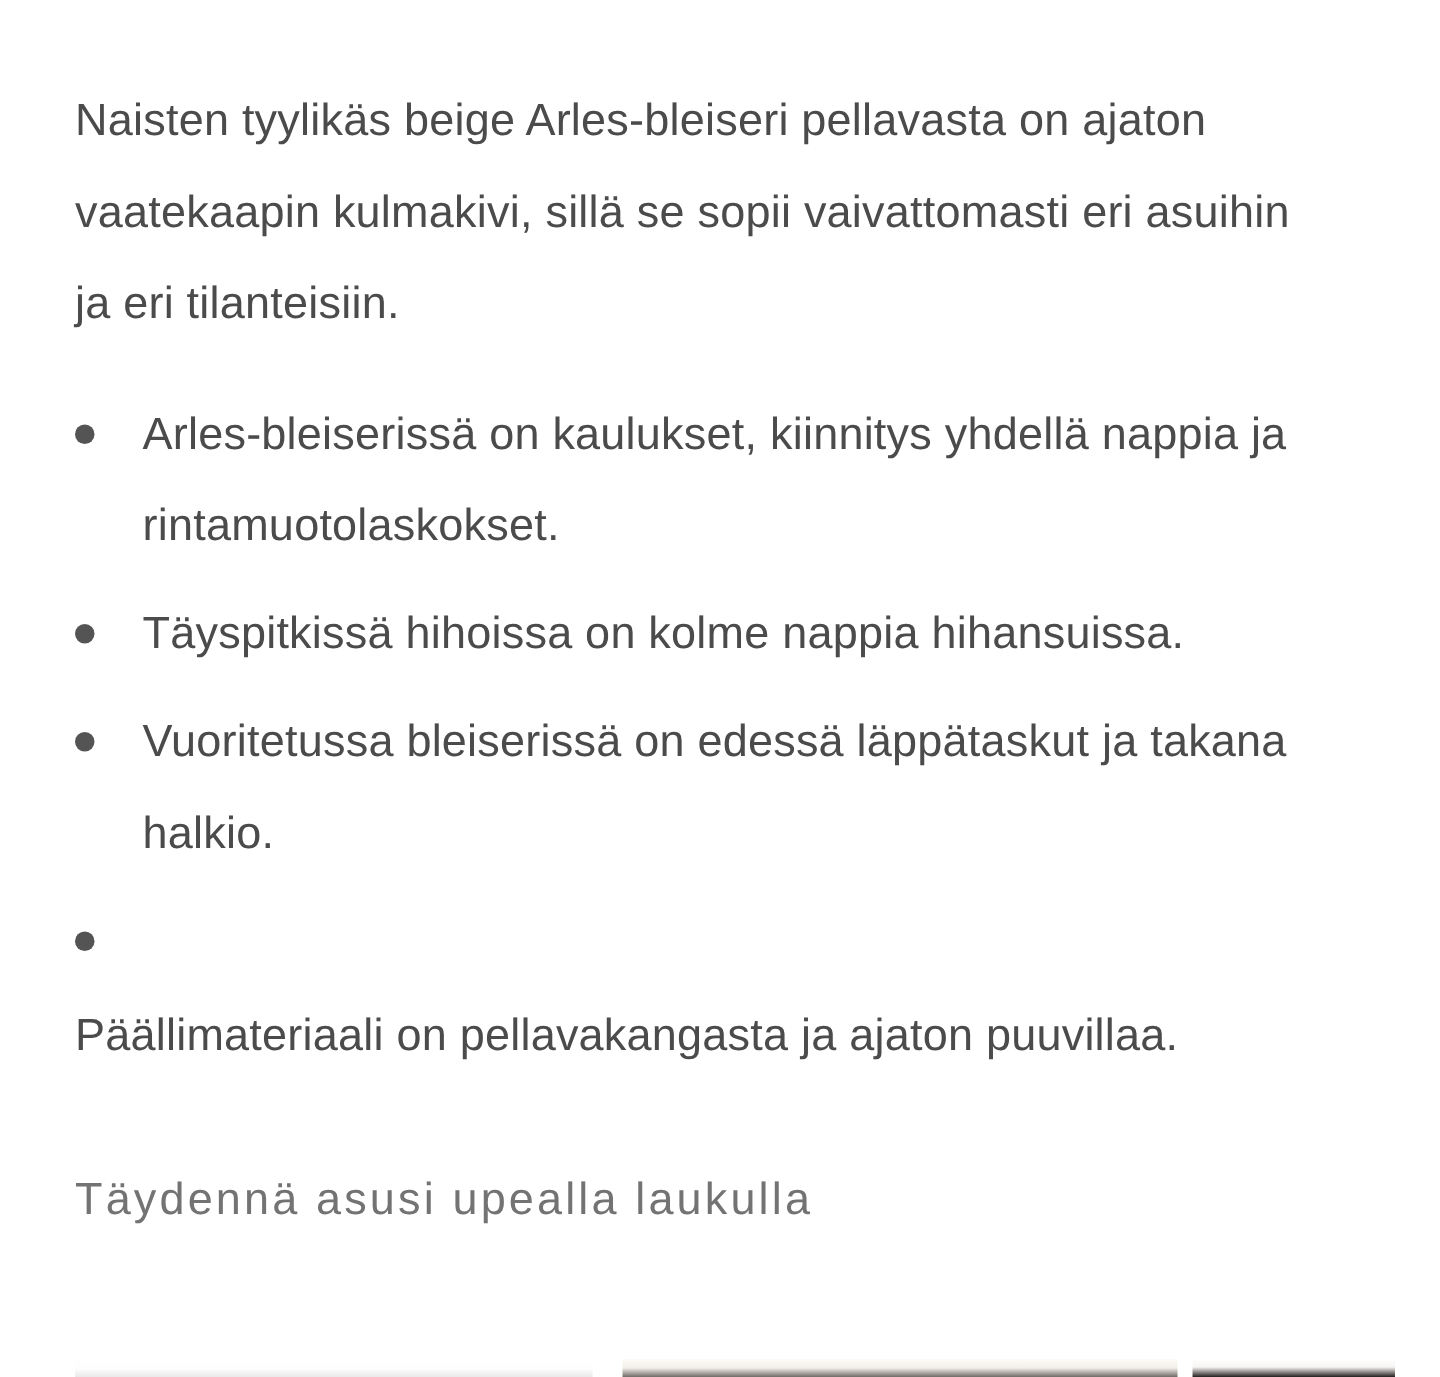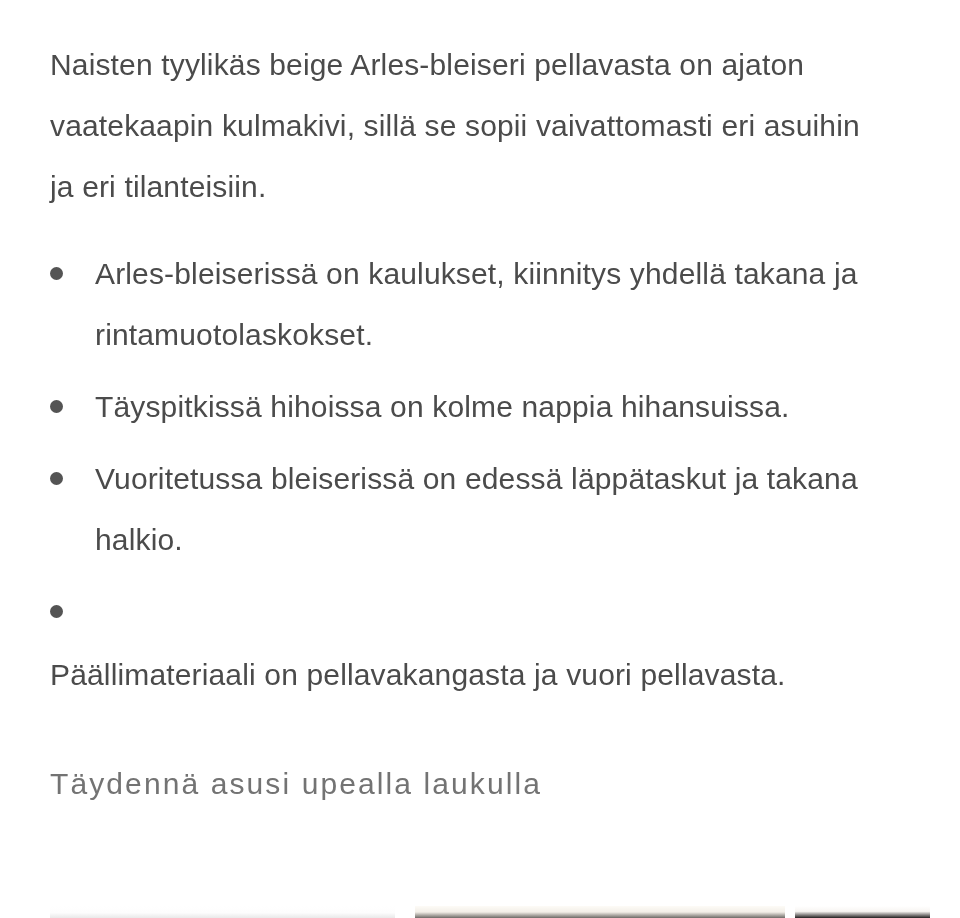--- a/index.html
+++ b/index.html
@@ -26,21 +26,21 @@
   .content {
     position: absolute;
     left: 50px;
     top: 0;
     width: 870px;
   }
 
   
   .intro {
     margin: 0;
-    padding-top: 34px;
+    padding-top: 50px;
     color: #4b4b4b;
     font-size: 30px;
     line-height: 61px;
     font-weight: 400;
     letter-spacing: 0.15px;
     max-width: 830px;
   }
 
   
   .bullet-list {
@@ -129,40 +129,40 @@
 <div class="page">
 
   <div class="content">
 
     <p class="intro">Naisten tyylikäs beige Arles-bleiseri pellavasta on ajaton vaatekaapin kulmakivi, sillä se sopii vaivattomasti eri asuihin ja eri tilanteisiin.</p>
 
     <ul class="bullet-list">
 
       <li class="bullet-item">
         <span class="bullet-dot"></span>
-        <span>Arles-bleiserissä on kaulukset, kiinnitys yhdellä takana ja rintamuotolaskokset.</span>
+        <span>Arles-bleiserissä on kaulukset, kiinnitys yhdellä nappia ja rintamuotolaskokset.</span>
       </li>
 
       <li class="bullet-item">
         <span class="bullet-dot"></span>
         <span>Täyspitkissä hihoissa on kolme nappia hihansuissa.</span>
       </li>
 
       <li class="bullet-item">
         <span class="bullet-dot"></span>
         <span>Vuoritetussa bleiserissä on edessä läppätaskut ja takana halkio.</span>
       </li>
 
       <li class="bullet-item">
         <span class="bullet-dot"></span>
       </li>
 
     </ul>
 
-    <p class="material">Päällimateriaali on pellavakangasta ja vuori pellavasta.</p>
+    <p class="material">Päällimateriaali on pellavakangasta ja ajaton puuvillaa.</p>
 
     <a class="cta-link">Täydennä asusi upealla laukulla</a>
 
   </div>
 
   <div class="thumb-strip">
     <div class="thumb thumb-a"></div>
     <div class="thumb thumb-b"></div>
     <div class="thumb thumb-c"></div>
   </div>

